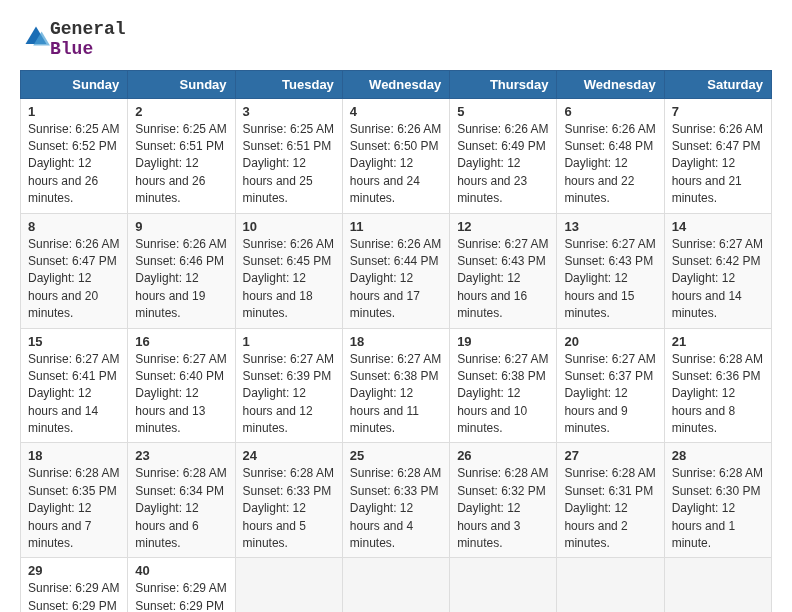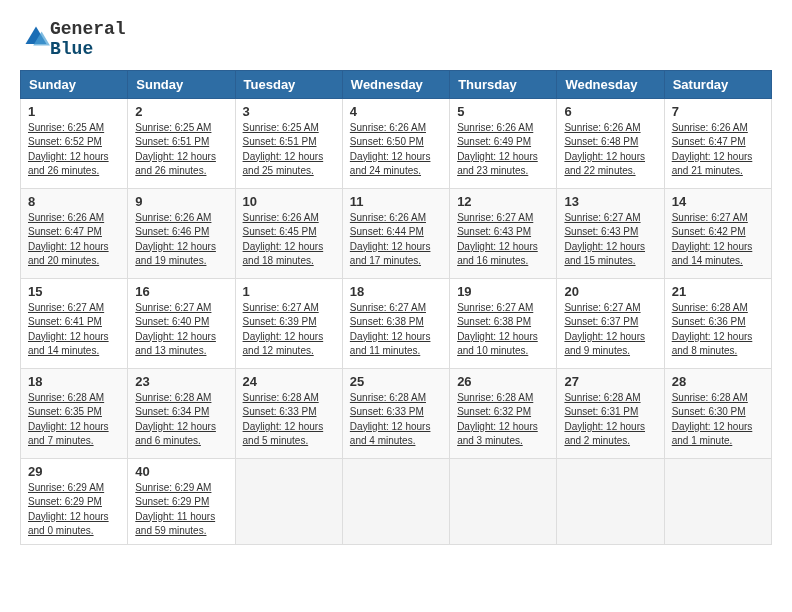--- a/index.html
+++ b/index.html
@@ -20,21 +20,21 @@
     .logo {
       display: flex;
       align-items: center;
     }
     .logo-text {
       font-size: 18px;
       font-weight: bold;
       line-height: 1.1;
     }
     .logo-text .general { color: #333; }
-    .logo-text .blue { color: #0c4a6e; margin-top: 44px; }
+    .logo-text .blue { color: #701a75; margin-top: 44px; }
     .logo-icon {
       width: 28px;
       height: 28px;
       margin-left: 2px;
     }
     .title-section {
       text-align: right;
     }
     .month-year {
       font-size: 32px;
@@ -46,21 +46,21 @@
       color: #555;
     }
     .calendar {
       width: 100%;
       border-collapse: collapse;
       border: 1px solid #ccc;
     }
     .calendar th {
       background-color: #2e6da4;
       color: white;
-      text-align: left;
+      text-align: right;
       padding: 6px 8px;
       font-size: 13px;
       font-weight: bold;
       border: 1px solid #2a5f93;
     }
     .calendar td {
       vertical-align: top;
       padding: 5px 7px;
       border: 1px solid #ddd;
       width: 14.28%;
@@ -73,24 +73,23 @@
     .calendar tr:nth-child(even) td {
       background: #f9f9f9;
     }
     .day-number {
       font-size: 13px;
       font-weight: bold;
       display: block;
       margin-bottom: 2px;
     }
     .day-info {
-      font-size: 10px;
+      font-size: 12px;
       line-height: 1.45;
       color: #333;
-      text-decoration: underline;
     }
     .empty-cell {
       background: #f5f5f5 !important;
     }
     .calendar tr:last-child td {
       height: 80px;
     }
   </style>
 </head>
 <body>

